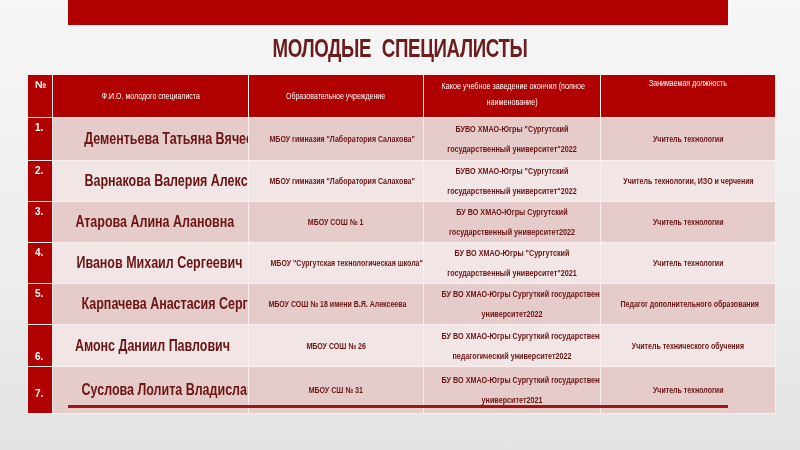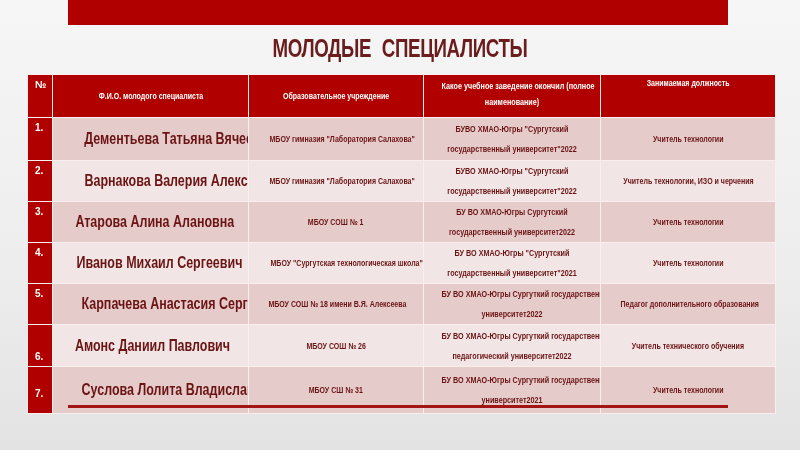--- a/index.html
+++ b/index.html
@@ -22,21 +22,21 @@
   }
   table.grid {
     position:absolute; left:27px; top:74px; width:748px;
     border-collapse:collapse; table-layout:fixed;
   }
   table.grid td, table.grid th {
     border:1px solid #fbeeee; padding:0; vertical-align:middle;
     overflow:hidden;
   }
   table.grid th {
-    background:#b00000; color:#ffffff; font-weight:bold;
+    background:#b00000; color:#ffffff; font-weight:normal;
     font-size:9px; height:38px; text-align:center; vertical-align:top; padding-top:3px;
   }
   table.grid th .cond, table.grid td .cond {
     display:inline-block; transform:scaleX(0.78); transform-origin:center; white-space:nowrap;
   }
   table.grid th.num, table.grid td.num {
     background:#b00000; color:#ffffff; font-weight:bold; font-size:10px;
     text-align:left; padding-left:7px; vertical-align:top; padding-top:4px;
   }
   tr.odd td { background:#e6cbcb; }

